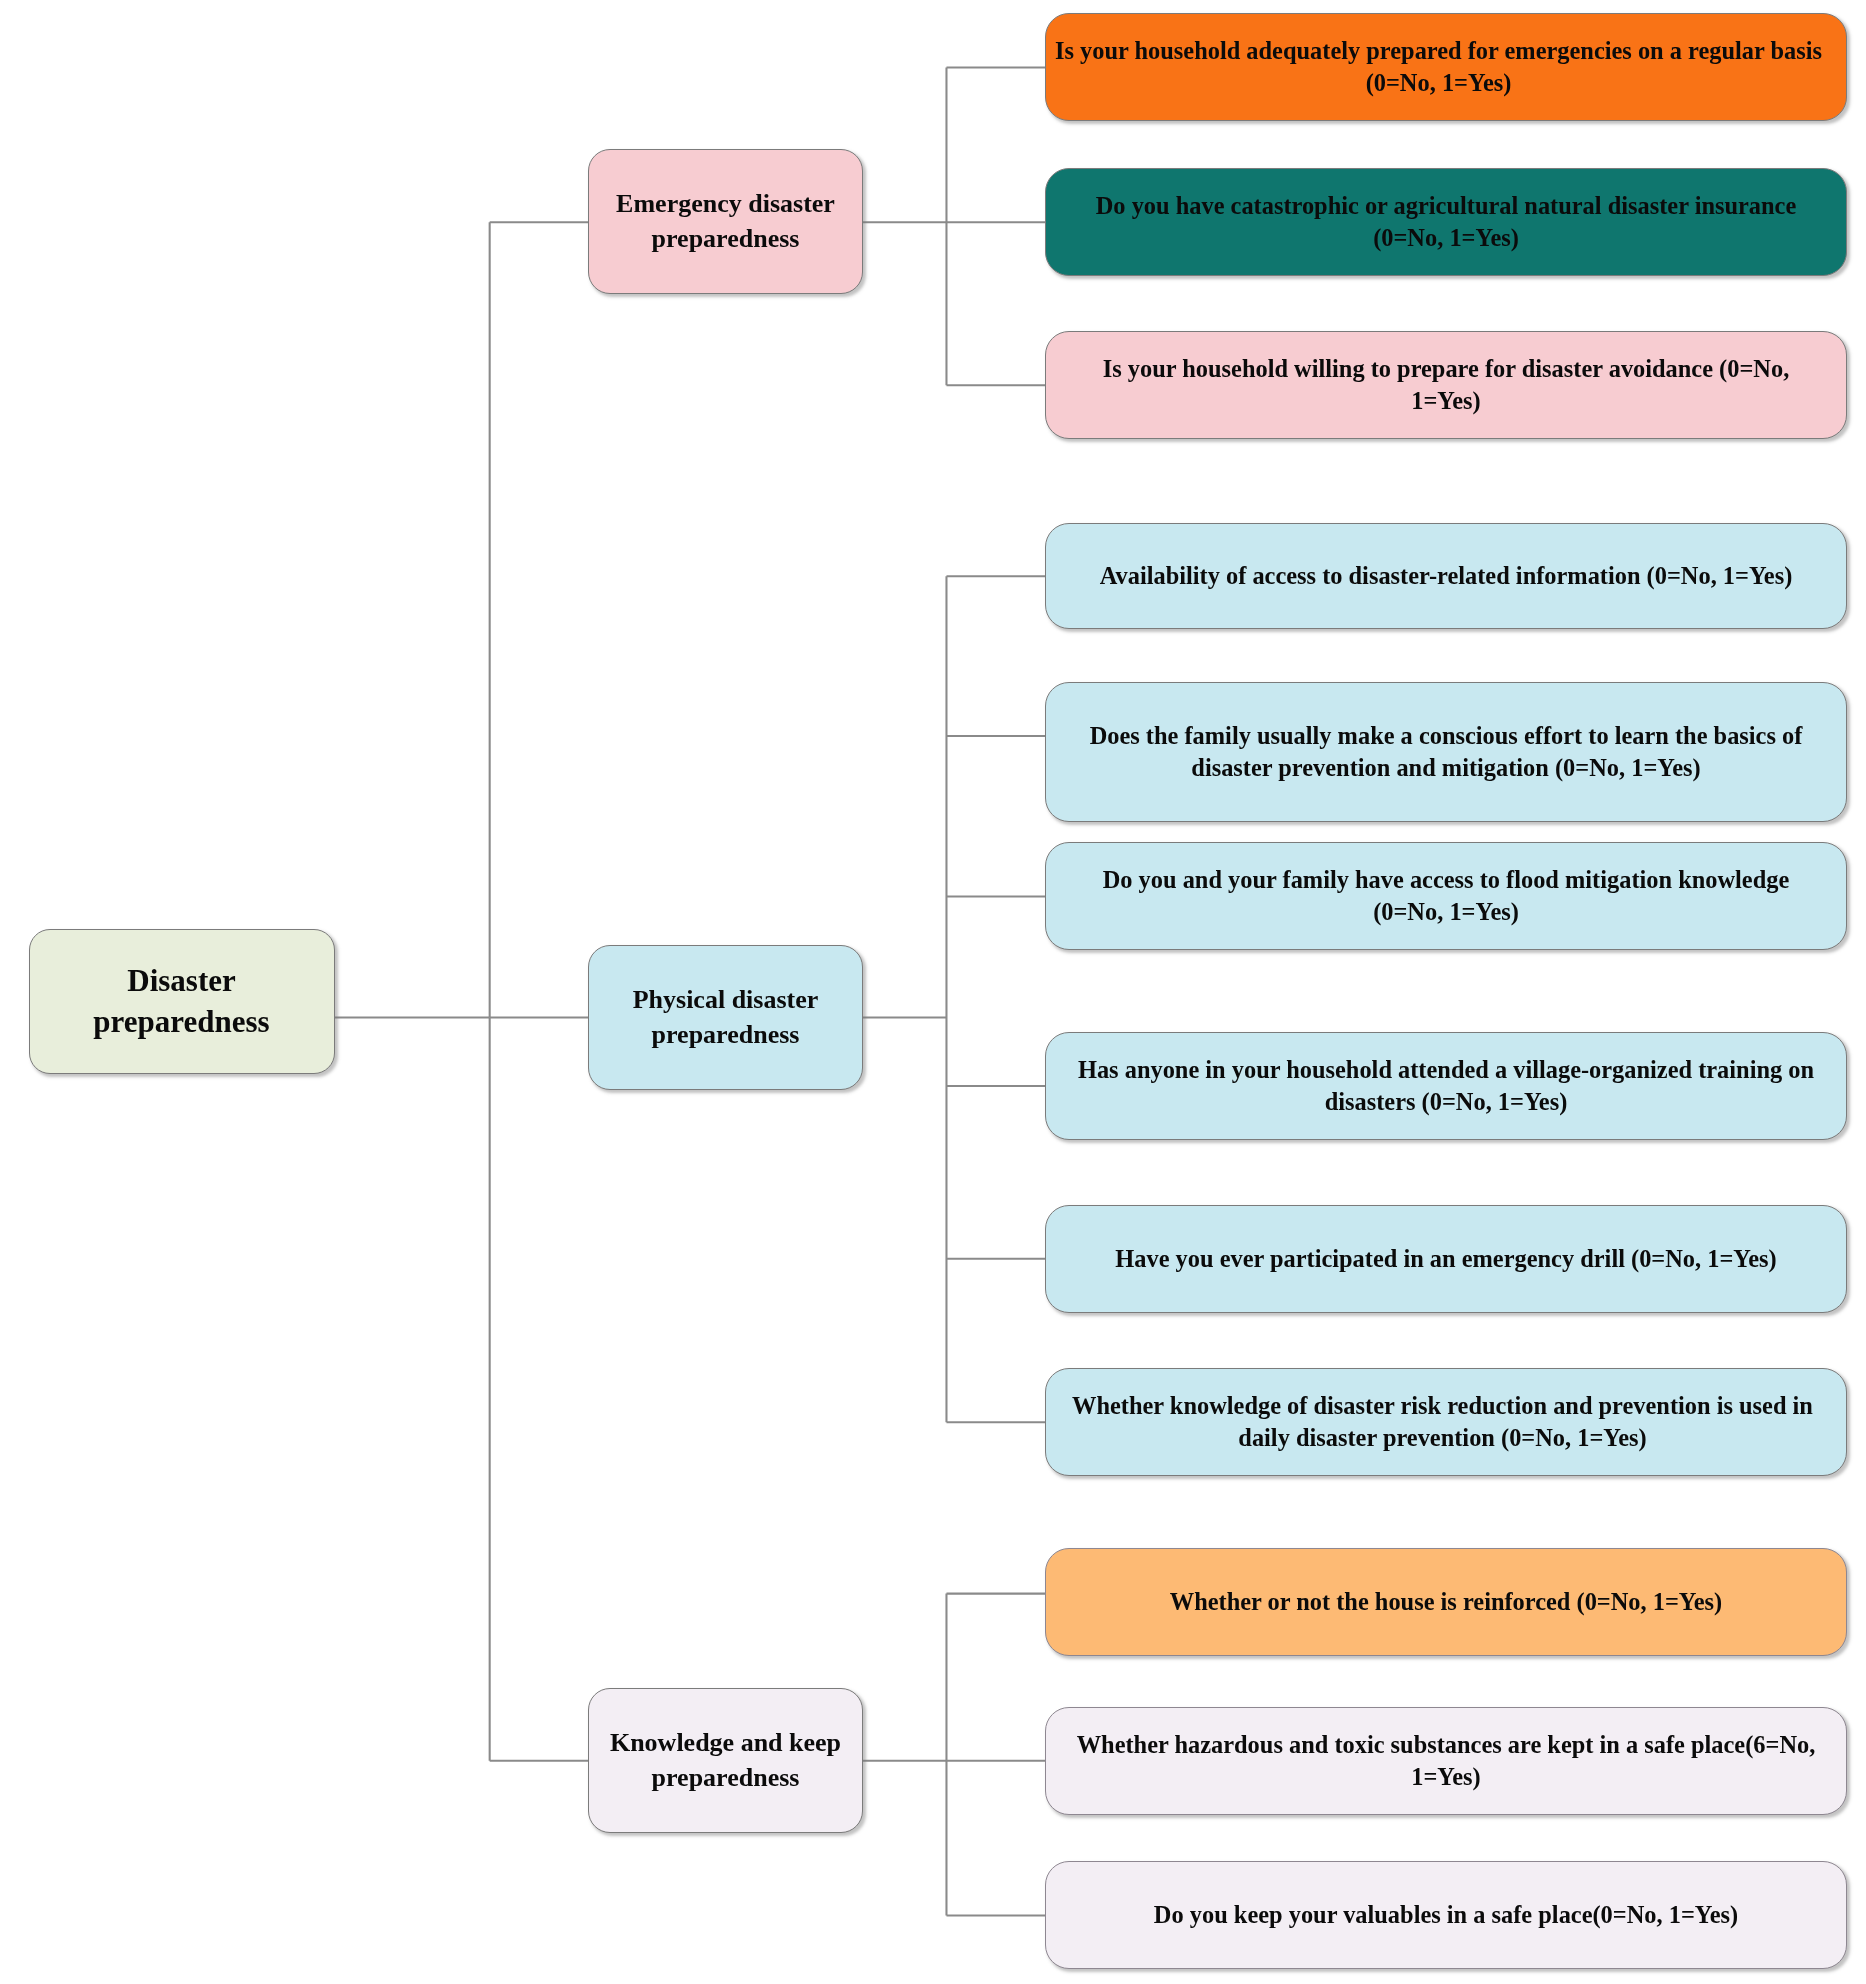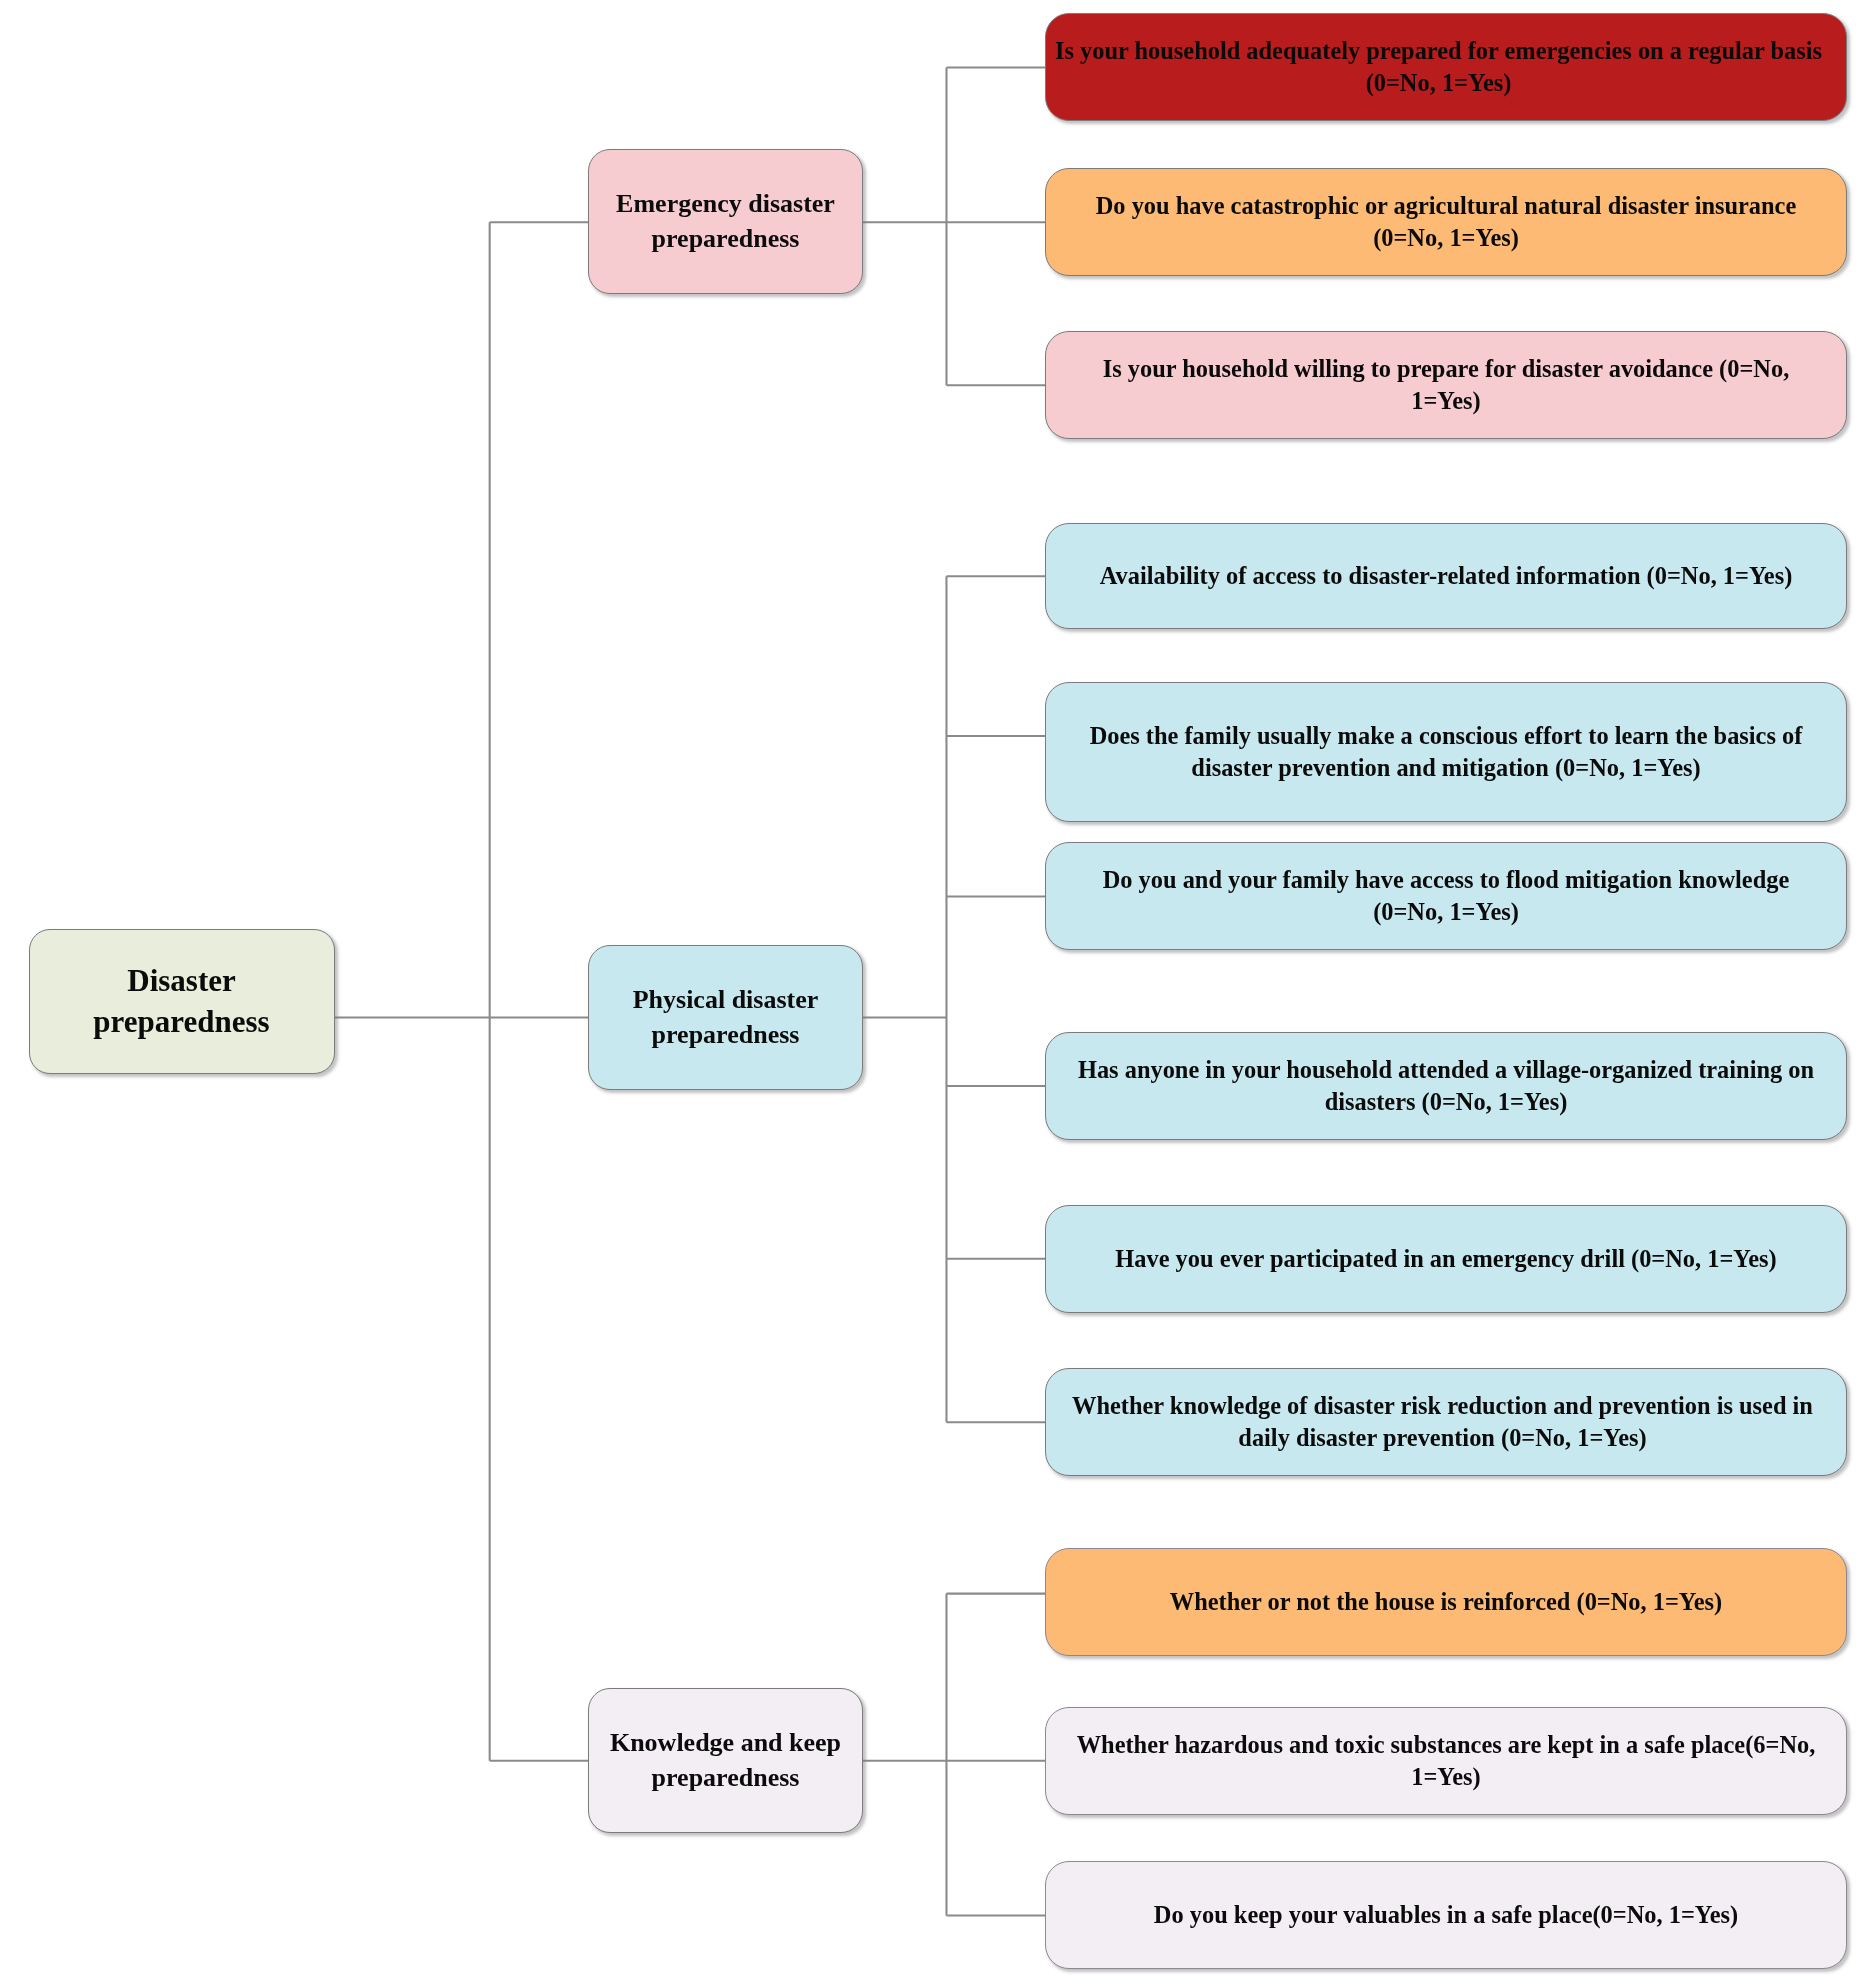--- a/index.html
+++ b/index.html
@@ -110,25 +110,25 @@
   </div>
 
   <div class="node category" style="left:588px; top:945px; width:275px; height:145px; background:#c8e8f0;">
     <span>Physical disaster preparedness</span>
   </div>
 
   <div class="node category" style="left:588px; top:1688px; width:275px; height:145px; background:#f3eef4;">
     <span>Knowledge and keep preparedness</span>
   </div>
 
-  <div class="node leaf" style="left:1045px; top:13px; width:802px; height:108px; background:#b91c1c;padding-left:6px;">
+  <div class="node leaf" style="left:1045px; top:13px; width:802px; height:108px; background:#f97316;padding-left:6px;">
     <span>Is your household adequately prepared for emergencies on a regular basis (0=No, 1=Yes)</span>
   </div>
 
-  <div class="node leaf" style="left:1045px; top:168px; width:802px; height:108px; background:#fdba74;">
+  <div class="node leaf" style="left:1045px; top:168px; width:802px; height:108px; background:#0f766e;">
     <span>Do you have catastrophic or agricultural natural disaster insurance (0=No, 1=Yes)</span>
   </div>
 
   <div class="node leaf" style="left:1045px; top:331px; width:802px; height:108px; background:#f7ccd1;">
     <span>Is your household willing to prepare for disaster avoidance (0=No, 1=Yes)</span>
   </div>
 
   <div class="node leaf" style="left:1045px; top:523px; width:802px; height:106px; background:#c8e8f0;">
     <span>Availability of access to disaster-related information (0=No, 1=Yes)</span>
   </div>

